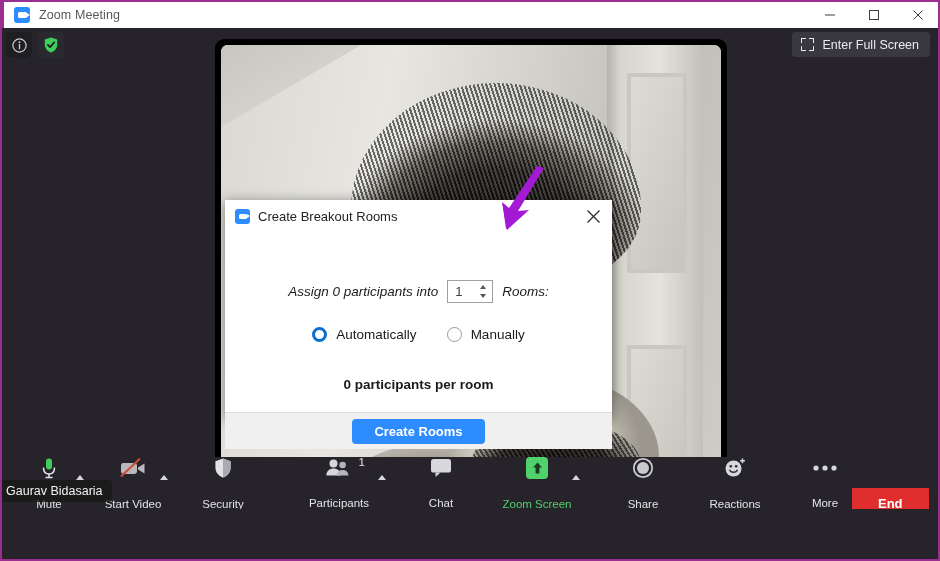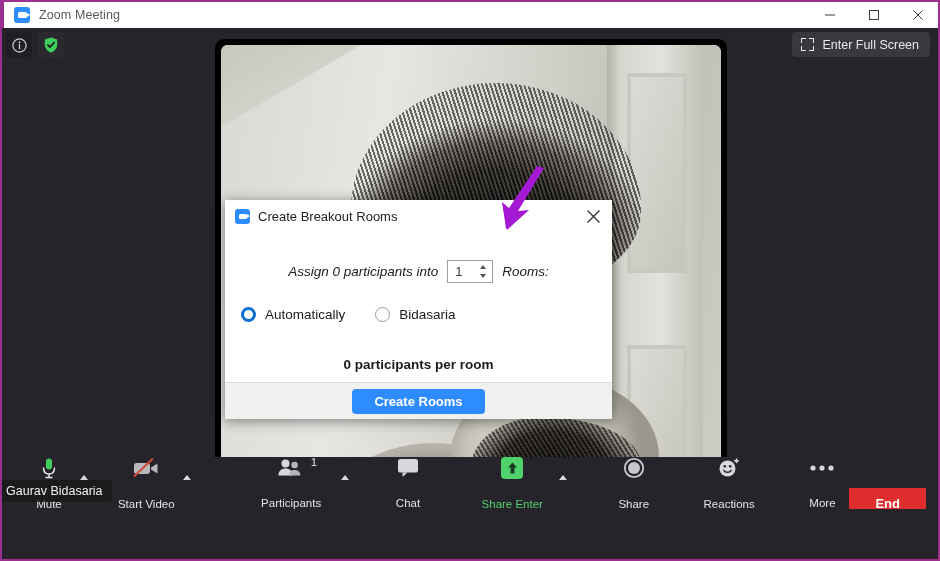--- a/index.html
+++ b/index.html
@@ -167,21 +167,21 @@
     z-index: 5;
   }
 
   
   .dialog {
     position: absolute; left: 223px; top: 172px;
     width: 387px; height: 219px;
     background: #ffffff;
     box-shadow: 0 2px 12px rgba(0,0,0,.45);
     z-index: 10;
-    display: flex; flex-direction: column;
+    display: flex; flex-direction: column; gap: 20px;
   }
   .dlg-titlebar {
     height: 33px; display: flex; align-items: center;
     padding-left: 10px; flex: none;
   }
   .dlg-icon {
     width: 15px; height: 15px; background: #2d8cff; border-radius: 3px;
     display: flex; align-items: center; justify-content: center;
     margin-right: 8px; flex: none;
   }
@@ -222,21 +222,21 @@
   }
   .spinner .arrows i {
     width: 0; height: 0;
     border-left: 3.5px solid transparent;
     border-right: 3.5px solid transparent;
   }
   .spinner .arrows i.up   { border-bottom: 4px solid #555; }
   .spinner .arrows i.down { border-top: 4px solid #555; }
 
   .radio-row {
-    display: flex; align-items: center; justify-content: flex-start;
+    display: flex; align-items: center; justify-content: center;
     gap: 30px; margin-top: 24px;
   }
   .radio { display: flex; align-items: center; gap: 9px; }
   .radio .dot {
     width: 15px; height: 15px; border-radius: 50%;
     border: 1.6px solid #9a9a9a; background: #fff;
     display: flex; align-items: center; justify-content: center;
     flex: none;
   }
   .radio.sel .dot { border-color: #0b6fd1; border-width: 3px; }
@@ -411,21 +411,21 @@
           <span class="assign-text">Rooms:</span>
         </div>
 
         <div class="radio-row">
           <div class="radio sel">
             <span class="dot"></span>
             <span class="lbl">Automatically</span>
           </div>
           <div class="radio">
             <span class="dot"></span>
-            <span class="lbl">Bidasaria</span>
+            <span class="lbl">Manually</span>
           </div>
         </div>
 
         <div class="per-room">0 participants per room</div>
       </div>
 
       <div class="dlg-footer">
         <button class="create-btn">Create Rooms</button>
       </div>
     </div>
@@ -459,20 +459,29 @@
             <path d="M20 10.5 L26.5 6.5 V16.5 L20 12.5 Z" fill="#b8b8bd"></path>
             <line x1="3" y1="19.5" x2="22" y2="1.5" stroke="#d14b3a" stroke-width="2"></line>
           </svg>
         </span>
         <span class="tb-lbl">Start Video</span>
       </div>
       <div class="caret">
           <i></i>
         </div>
 
+      <div class="tbitem" style="margin-left:28px">
+        <span class="tb-ico">
+          <svg width="20" height="22" viewBox="0 0 20 22">
+            <path d="M10 1.5 L17.6 4.3 V10.5 C17.6 15.4 14.4 19 10 20.6 C5.6 19 2.4 15.4 2.4 10.5 V4.3 Z" fill="#e3e3e6"></path>
+            <path d="M10 1.5 L17.6 4.3 V10.5 C17.6 15.4 14.4 19 10 20.6 Z" fill="#a9a9b0"></path>
+          </svg>
+        </span>
+        <span class="tb-lbl">Security</span>
+      </div>
 
       <div class="tbitem" style="margin-left:62px">
         <span class="tb-ico">
           <svg width="30" height="20" viewBox="0 0 30 20">
             <circle cx="9.5" cy="5.4" r="4" fill="#d8d8dc"></circle>
             <path d="M2.4 17.5 C2.4 12.8 5.6 10.6 9.5 10.6 C13.4 10.6 16.6 12.8 16.6 17.5 Z" fill="#d8d8dc"></path>
             <circle cx="18.6" cy="7" r="3.3" fill="#b4b4ba"></circle>
             <path d="M12.8 17.5 C12.8 13.8 15.4 11.9 18.6 11.9 C21.8 11.9 24.4 13.8 24.4 17.5 Z" fill="#b4b4ba"></path>
           </svg>
           <span class="pcount">1</span>
@@ -494,21 +503,21 @@
       </div>
 
       <div class="tbitem" style="margin-left:42px">
         <span class="tb-ico">
           <span class="share-square">
             <svg width="13" height="14" viewBox="0 0 13 14">
               <path d="M6.5 1.5 L11 6.6 H8.4 V12.5 H4.6 V6.6 H2 Z" fill="#1c3a22"></path>
             </svg>
           </span>
         </span>
-        <span class="tb-lbl green">Share Enter</span>
+        <span class="tb-lbl green">Zoom Screen</span>
       </div>
       <div class="caret" style="margin-left:8px">
           <i></i>
         </div>
 
       <div class="tbitem" style="margin-left:36px">
         <span class="tb-ico">
           <svg width="22" height="22" viewBox="0 0 22 22">
             <circle cx="11" cy="11" r="9.2" fill="none" stroke="#c8c8cd" stroke-width="1.8"></circle>
             <circle cx="11" cy="11" r="6" fill="#c8c8cd"></circle>

